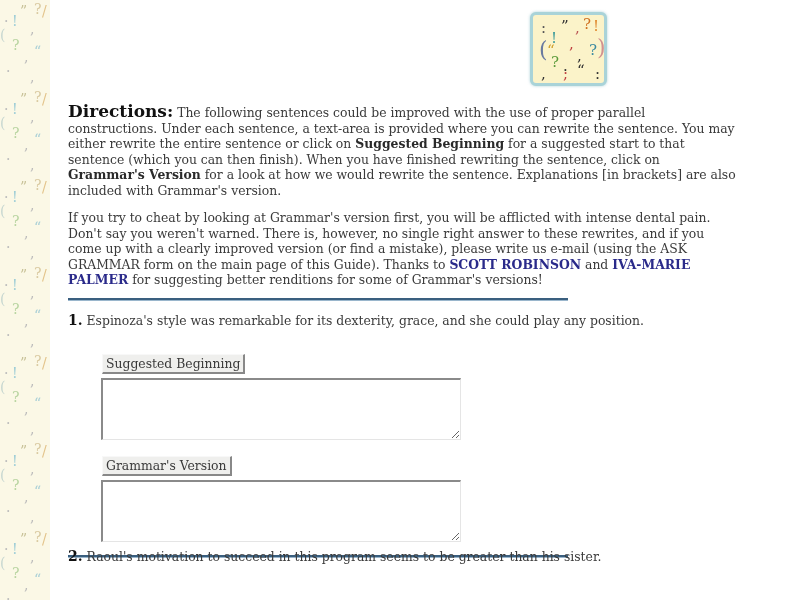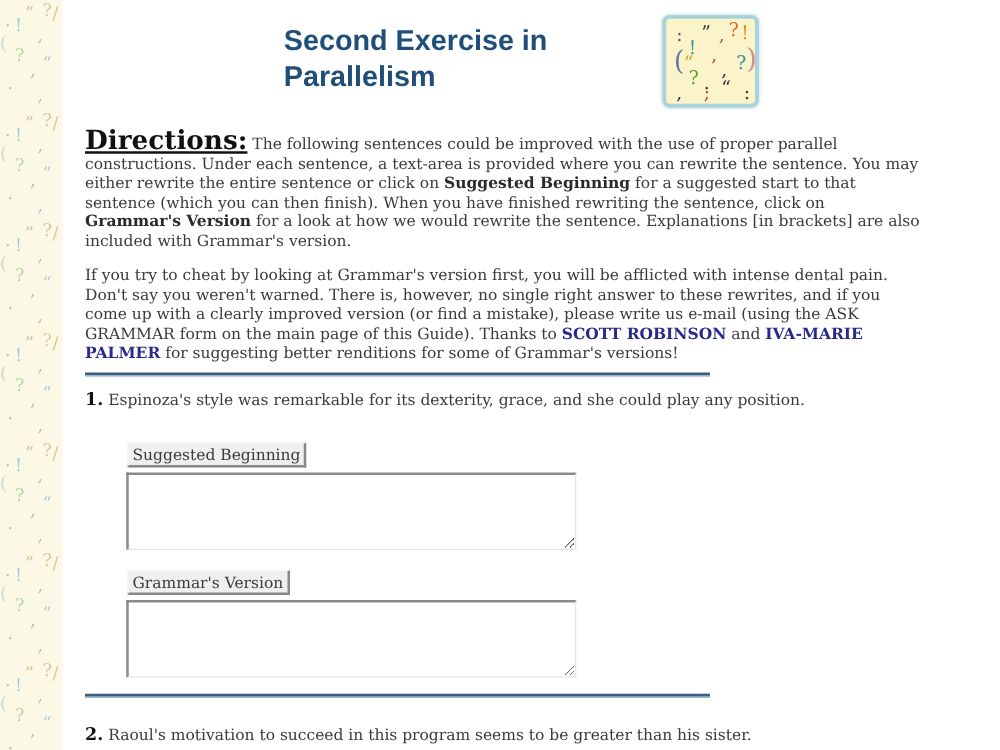--- a/index.html
+++ b/index.html
@@ -49,23 +49,22 @@
       font-size: 15px; line-height: 1;
     }
 
     
     .content {
       position: absolute; left: 68px; top: 104px; width: 670px;
       font-size: 12.4px; line-height: 15.5px;
     }
     .content p { margin: 0; }
     .directions-label {
-      font-size: 21px; font-weight: bold; color: #111;
+      font-size: 17px; font-weight: bold; color: #111;
       font-family: "DejaVu Serif", serif;
-      text-decoration: underline;
     }
     .bold { font-weight: bold; color: #2a2a2a; }
     .link {
       color: #2a2a8a; font-weight: bold; text-decoration: none;
     }
     .para2 { margin-top: 12px !important; }
 
     .rule {
       position: absolute; left: 68px; width: 500px; height: 3px;
       background: #3a5f7f; border-bottom: 1px solid #9ab6cc;
@@ -196,21 +195,20 @@
         <span class="g" style="left: 30px; top: 22px; color: rgb(187, 187, 187);">,</span>
         <span class="g" style="left: 0px; top: 28px; color: rgb(198, 214, 208);">(</span>
         <span class="g" style="left: 12px; top: 38px; color: rgb(184, 212, 160);">?</span>
         <span class="g" style="left: 34px; top: 44px; color: rgb(169, 207, 214);">“</span>
         <span class="g" style="left: 24px; top: 50px; color: rgb(187, 187, 187);">,</span>
         <span class="g" style="left: 6px; top: 60px; color: rgb(187, 187, 187);">.</span>
         <span class="g" style="left: 30px; top: 70px; color: rgb(187, 187, 187);">,</span>
       </div>
     </div>
 
-  <h1 class="title">Second Exercise in Parallelism</h1>
 
   <div class="logo">
     <span class="p" style="left:8px;top:6px;color:#555;">:</span>
     <span class="p" style="left:28px;top:4px;color:#333;">”</span>
     <span class="p" style="left:42px;top:6px;color:#b55;">,</span>
     <span class="p" style="left:50px;top:2px;color:#d07020;">?</span>
     <span class="p" style="left:60px;top:4px;color:#e08a30;">!</span>
     <span class="p" style="left:18px;top:16px;color:#3a9a9a;">!</span>
     <span class="p" style="left:6px;top:24px;color:#6a7aa0;font-size:22px;">(</span>
     <span class="p" style="left:14px;top:28px;color:#d0a030;">“</span>
@@ -242,17 +240,17 @@
   </div>
 
   <button class="btn" style="top:354px;">Suggested Beginning</button>
   <textarea class="ta" style="top: 378px;"></textarea>
 
   <button class="btn" style="top:456px;">Grammar's Version</button>
   <textarea class="ta" style="top: 480px;"></textarea>
 
   <div class="rule" style="top:555px;"></div>
 
-  <div class="question" style="top:580px;">
+  <div class="question" style="top:548px;">
     <span class="num">2.</span><span> Raoul's motivation to succeed in this program seems to be greater than his sister.</span>
   </div>
 
 </div>
 
 </body></html>

